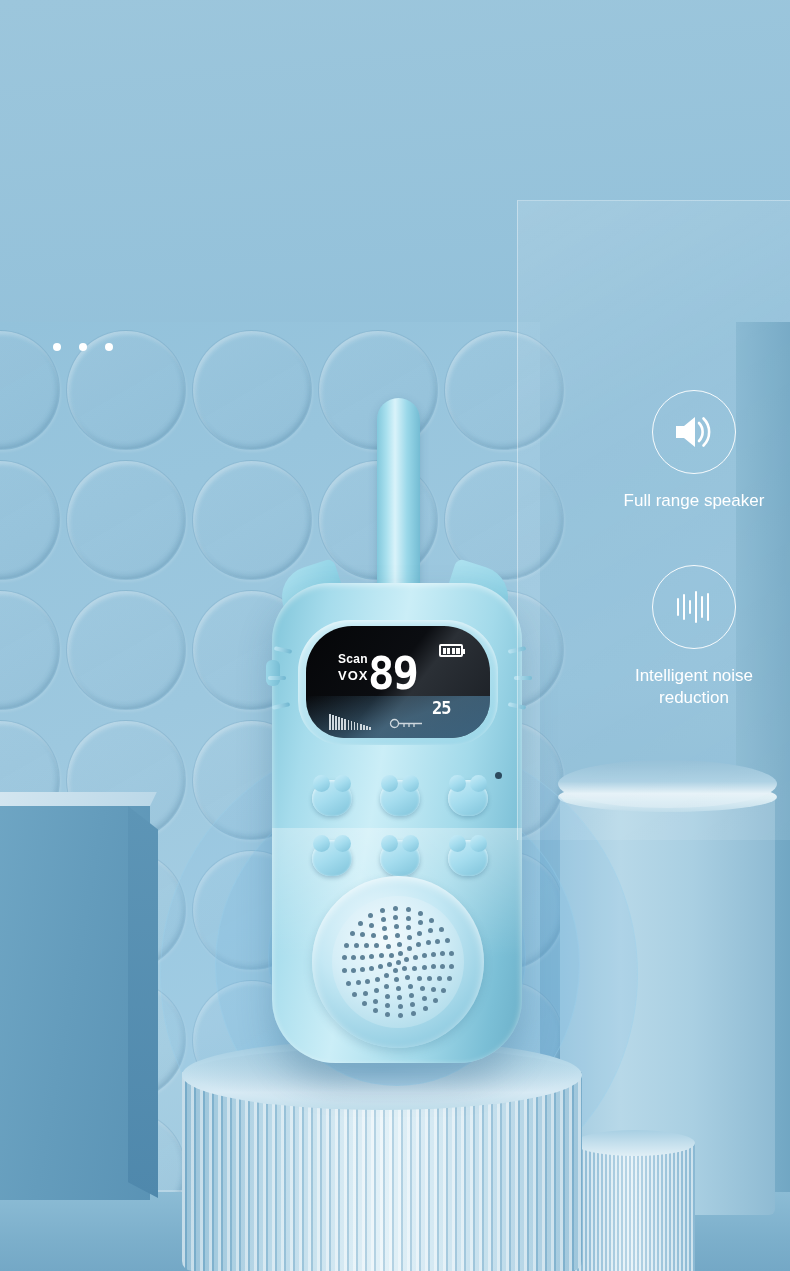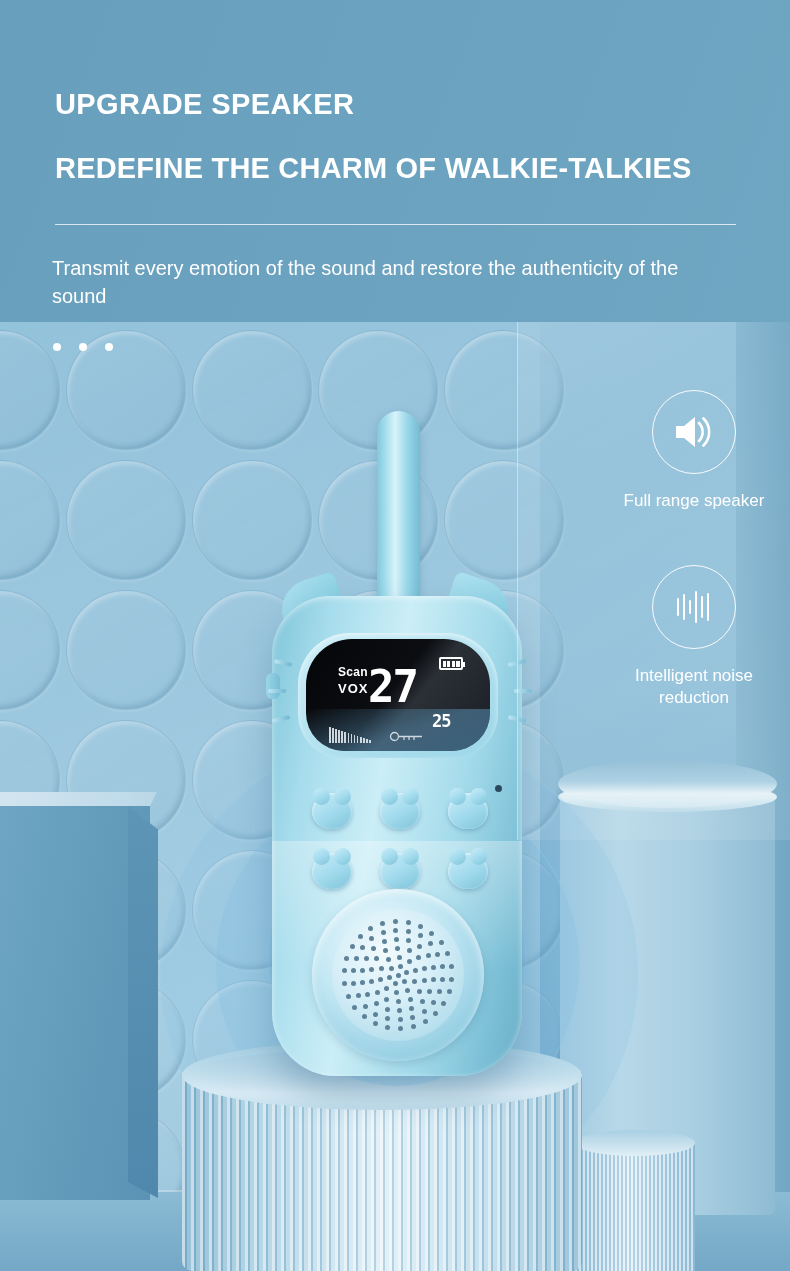--- a/index.html
+++ b/index.html
@@ -165,21 +165,21 @@
   .ped2-body {
     position:absolute; left:575px; top:1143px; width:120px; height:128px;
     background:
       repeating-linear-gradient(90deg,
         rgba(255,255,255,.5) 0px, rgba(255,255,255,.5) 2px,
         rgba(100,155,190,.28) 2px, rgba(100,155,190,.28) 4px),
       linear-gradient(90deg,#9AC5DC,#D6EAF4 45%,#9AC5DC);
   }
 
   
-  #product { position:absolute; left:250px; top:411px; width:300px; height:700px; }
+  #product { position:absolute; left:250px; top:398px; width:300px; height:700px; }
 
   .antenna {
     position:absolute; left:127px; top:0px; width:43px; height:215px;
     border-radius:22px 22px 6px 6px;
     background:linear-gradient(90deg,#82C8DC 0%,#A9E0EE 22%,#D9F3FA 42%,#9AD8E9 70%,#74BCD3 100%);
     box-shadow:0 3px 8px rgba(45,100,135,.25);
   }
   .ear {
     position:absolute; width:62px; height:62px;
     background:linear-gradient(145deg,#AEE1EF 0%,#8FD2E5 55%,#74BDD3 100%);
@@ -366,21 +366,21 @@
     <div class="tick tl3"></div>
     <div class="tick tr1"></div>
     <div class="tick tr2"></div>
     <div class="tick tr3"></div>
 
     <div class="bezel"></div>
     <div class="lcd">
       <div class="lcd-sheen"></div>
       <div class="lcd-scan">Scan</div>
       <div class="lcd-vox">VOX</div>
-      <div class="lcd-main">27</div>
+      <div class="lcd-main">89</div>
       <div class="lcd-sub">25</div>
       <div class="batt" id="batt">
           <i></i>
           <i></i>
           <i></i>
           <i></i>
         </div>
       <div class="sig" id="sig">
           <i style="height: 16px;"></i>
           <i style="height: 15px;"></i>
@@ -517,26 +517,20 @@
         <i style="left: 15.7251px; top: 32.8529px;"></i>
         <i style="left: 23.9109px; top: 22.7306px;"></i>
         <i style="left: 34.2813px; top: 14.8616px;"></i>
         <i style="left: 46.2336px; top: 9.70293px;"></i>
         <i style="left: 59.073px; top: 7.55457px;"></i>
       </div>
   </div>
 
   <div class="glass"></div>
 
-  <div class="header">
-    <div class="h1">UPGRADE SPEAKER</div>
-    <div class="h2">REDEFINE THE CHARM OF WALKIE-TALKIES</div>
-    <div class="rule"></div>
-    <div class="sub">Transmit every emotion of the sound and restore the authenticity of the sound</div>
-  </div>
   <div class="dots" id="dots">
       <span class="dot"></span>
       <span class="dot"></span>
       <span class="dot"></span>
     </div>
 
   <div class="feat" id="feat-speaker">
     <div class="ring">
       <svg width="44" height="40" viewBox="0 0 44 40">
         <path d="M4 14 H12 L23 5 V35 L12 26 H4 Z" fill="#ffffff"></path>

